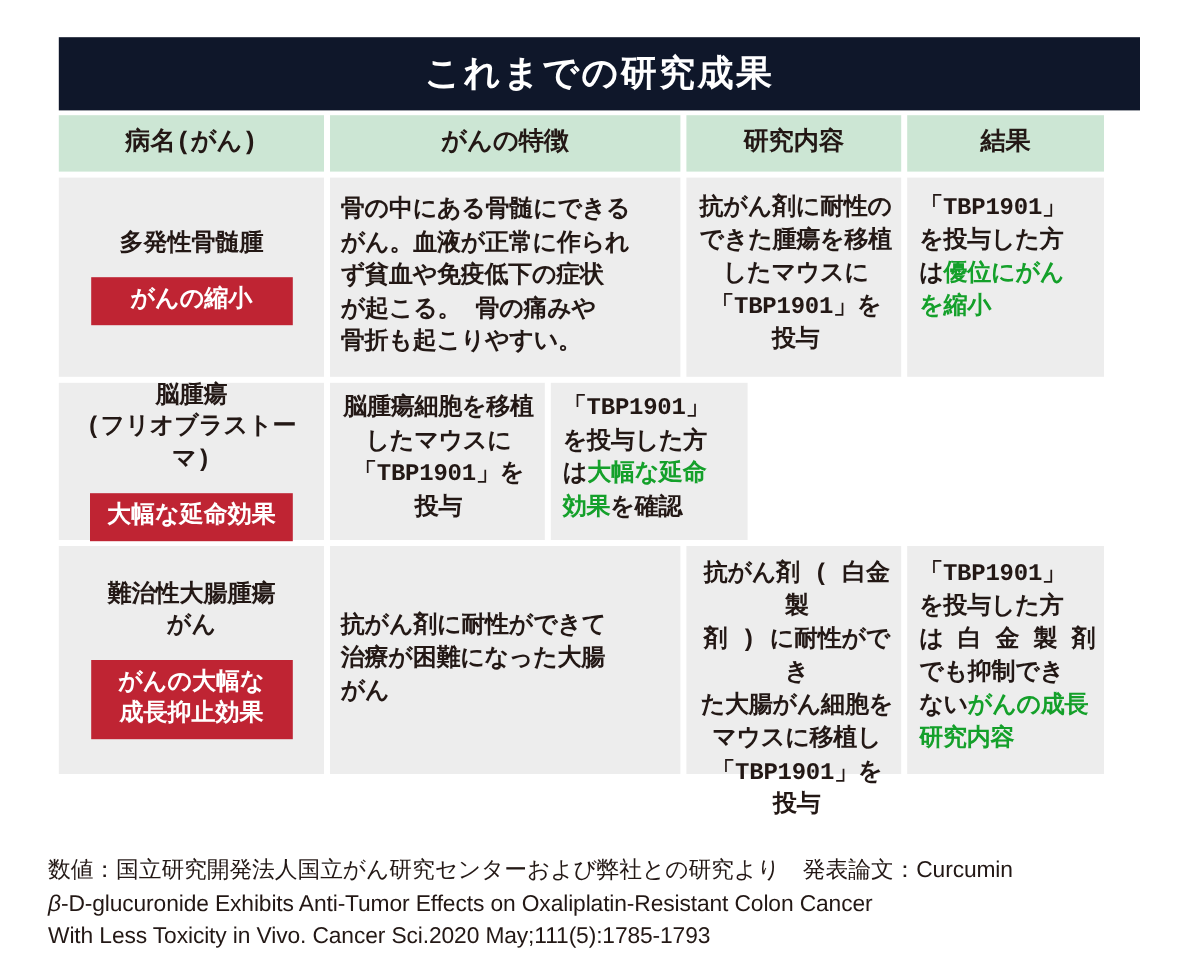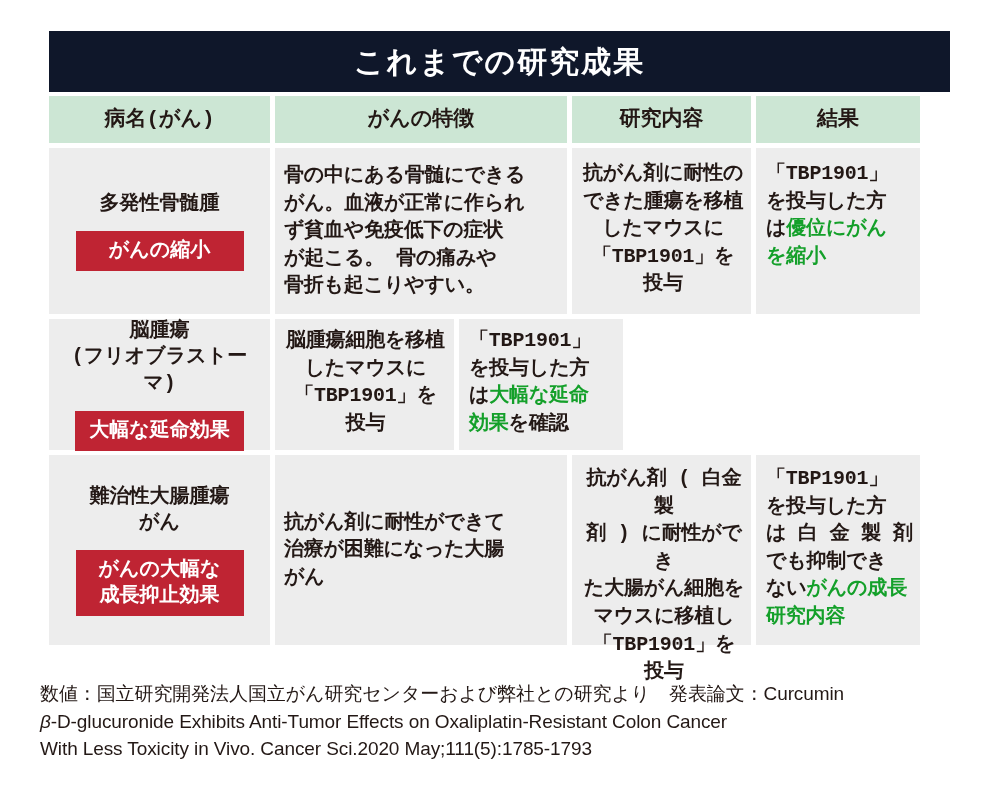--- a/index.html
+++ b/index.html
@@ -129,21 +129,21 @@
   .row2 .cell { height: 131px; }
   .row3 .cell { height: 190px; }
 
   .row2 .c3, .row2 .c4 { padding-top: 8px; }
   .row3 .c3, .row3 .c4 { padding-top: 10px; }
 
   
   .footnote {
     position: absolute;
     left: 40px;
-    top: 680px;
+    top: 712px;
     width: 930px;
     font-size: 19px;
     line-height: 1.45;
     color: #231815;
     letter-spacing: -0.1px;
   }
   .footnote .ln { display: block; white-space: nowrap; }
   .footnote .ital { font-style: italic; }
 </style>
 </head>

